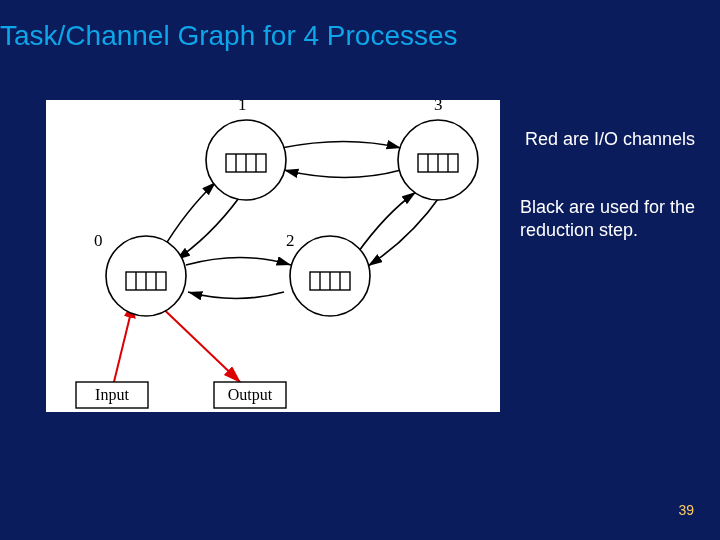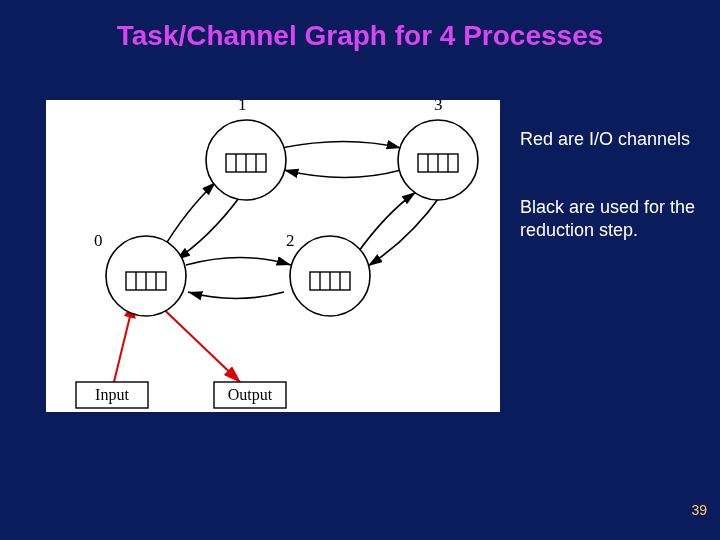--- a/index.html
+++ b/index.html
@@ -11,37 +11,36 @@
     font-family: Arial, Helvetica, sans-serif;
     color: #000;
     overflow: hidden;
     position: relative;
   }
   .title {
     position: absolute;
     top: 20px;
     left: 0;
     width: 720px;
-    text-align: center;
-    color: #d946ef;
+    color: #0ea5e9;
     font-size: 28px;
-    font-weight: 700;
+    font-weight: 400;
   }
   .annot {
     position: absolute;
     color: #fff;
     font-size: 18px;
     line-height: 1.25;
     width: 180px;
   }
-  .annot.red { top: 128px; left: 520px; }
+  .annot.red { top: 128px; left: 520px; text-align: center; }
   .annot.black { top: 196px; left: 520px; }
   .pagenum {
     position: absolute;
-    right: 13px;
+    right: 26px;
     bottom: 22px;
     color: #ffcc66;
     font-size: 14px;
   }
   .diagram-wrap {
     position: absolute;
     left: 46px;
     top: 100px;
     width: 454px;
     height: 312px;

